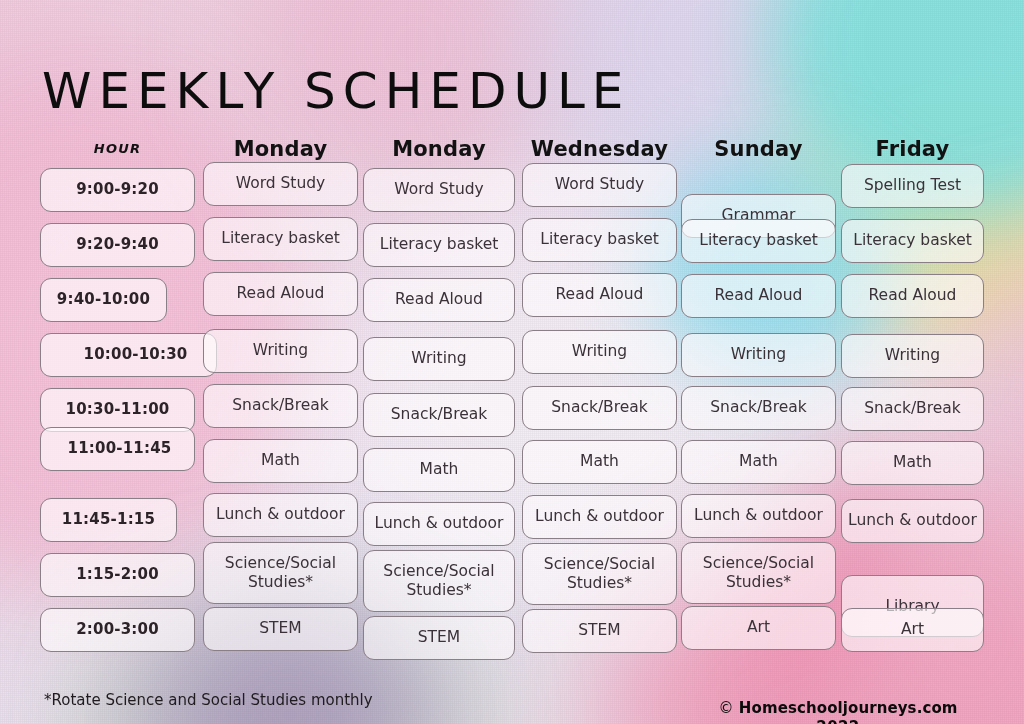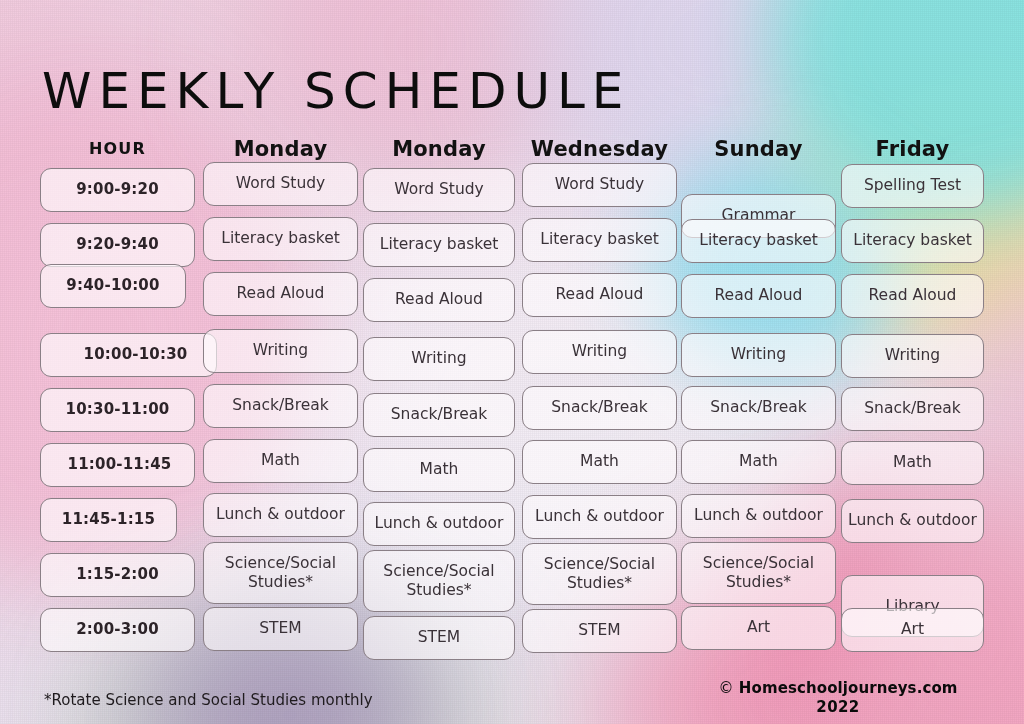--- a/index.html
+++ b/index.html
@@ -53,21 +53,21 @@
     font-family:"DejaVu Sans","Liberation Sans",sans-serif;
   }
 
   .grid{position:absolute;left:40px;top:134px;width:944px;}
 
   .hdr-row{display:flex;height:34px;}
   .hdr{
     text-align:center;font-size:21px;font-weight:700;color:#121212;
     letter-spacing:.2px;line-height:30px;
   }
-  .hdr.hour{font-size:16px;letter-spacing:1.2px;}
+  .hdr.hour{font-size:13px;letter-spacing:1.2px;font-style:italic;}
 
   .rows{position:relative;}
 
   .cell{
     box-sizing:border-box;
     border:1px solid #8a7f86;
     border-radius:11px;
     background:rgba(255,252,254,.62);
     color:#3a3238;
     font-size:15.5px;
@@ -85,21 +85,21 @@
     position:absolute;left:44px;top:691px;
     font-size:15px;color:#1f1b1e;white-space:nowrap;
   }
   .copyright{
     position:absolute;right:36px;top:679px;
     text-align:center;width:300px;
   }
   .copyright .line1{
     font-size:15px;font-weight:700;color:#0b0b0b;
     font-family:"DejaVu Sans","Liberation Sans",sans-serif;
-    letter-spacing:.1px;white-space:nowrap;
+    letter-spacing:.1px;white-space:nowrap;margin-top:20px;
   }
   .copyright .line2{
     font-size:15px;font-weight:700;color:#0b0b0b;margin-top:1px;letter-spacing:.4px;
   }
   .cmark{font-weight:400;}
 </style>
 </head>
 <body>
 
 <div id="page">
@@ -155,39 +155,39 @@
       <div class="cell" style="position: absolute; left: 363px; top: 168px; width: 152px; height: 44px;">Word Study</div>
       <div class="cell" style="position: absolute; left: 522px; top: 163px; width: 155px; height: 44px;">Word Study</div>
       <div class="cell" style="position: absolute; left: 681px; top: 164px; width: 155px; height: 44px; margin-top: 30px;">Grammar</div>
       <div class="cell" style="position: absolute; left: 841px; top: 164px; width: 143px; height: 44px;">Spelling Test</div>
       <div class="cell time" style="position: absolute; left: 40px; top: 223px; width: 155px; height: 44px;">9:20-9:40</div>
       <div class="cell" style="position: absolute; left: 203px; top: 217px; width: 155px; height: 44px;">Literacy basket</div>
       <div class="cell" style="position: absolute; left: 363px; top: 223px; width: 152px; height: 44px;">Literacy basket</div>
       <div class="cell" style="position: absolute; left: 522px; top: 218px; width: 155px; height: 44px;">Literacy basket</div>
       <div class="cell" style="position: absolute; left: 681px; top: 219px; width: 155px; height: 44px;">Literacy basket</div>
       <div class="cell" style="position: absolute; left: 841px; top: 219px; width: 143px; height: 44px;">Literacy basket</div>
-      <div class="cell time" style="position: absolute; left: 40px; top: 264px; width: 146px; height: 44px;">9:40-10:00</div>
+      <div class="cell time" style="position: absolute; left: 40px; top: 278px; width: 127px; height: 44px;">9:40-10:00</div>
       <div class="cell" style="position: absolute; left: 203px; top: 272px; width: 155px; height: 44px;">Read Aloud</div>
       <div class="cell" style="position: absolute; left: 363px; top: 278px; width: 152px; height: 44px;">Read Aloud</div>
       <div class="cell" style="position: absolute; left: 522px; top: 273px; width: 155px; height: 44px;">Read Aloud</div>
       <div class="cell" style="position: absolute; left: 681px; top: 274px; width: 155px; height: 44px;">Read Aloud</div>
       <div class="cell" style="position: absolute; left: 841px; top: 274px; width: 143px; height: 44px;">Read Aloud</div>
       <div class="cell time" style="position: absolute; left: 40px; top: 333px; width: 177px; height: 44px; padding-left: 18px;">10:00-10:30</div>
       <div class="cell" style="position: absolute; left: 203px; top: 329px; width: 155px; height: 44px;">Writing</div>
       <div class="cell" style="position: absolute; left: 363px; top: 337px; width: 152px; height: 44px;">Writing</div>
       <div class="cell" style="position: absolute; left: 522px; top: 330px; width: 155px; height: 44px;">Writing</div>
       <div class="cell" style="position: absolute; left: 681px; top: 333px; width: 155px; height: 44px;">Writing</div>
       <div class="cell" style="position: absolute; left: 841px; top: 334px; width: 143px; height: 44px;">Writing</div>
       <div class="cell time" style="position: absolute; left: 40px; top: 388px; width: 155px; height: 44px; border-radius: 11px;">10:30-11:00</div>
       <div class="cell" style="position: absolute; left: 203px; top: 384px; width: 155px; height: 44px;">Snack/Break</div>
       <div class="cell" style="position: absolute; left: 363px; top: 393px; width: 152px; height: 44px;">Snack/Break</div>
       <div class="cell" style="position: absolute; left: 522px; top: 386px; width: 155px; height: 44px;">Snack/Break</div>
       <div class="cell" style="position: absolute; left: 681px; top: 386px; width: 155px; height: 44px;">Snack/Break</div>
       <div class="cell" style="position: absolute; left: 841px; top: 387px; width: 143px; height: 44px;">Snack/Break</div>
-      <div class="cell time" style="position: absolute; left: 40px; top: 443px; width: 155px; height: 44px; padding-left: 8px;">11:00-11:45</div>
+      <div class="cell time" style="position: absolute; left: 40px; top: 427px; width: 155px; height: 44px; padding-left: 8px;">11:00-11:45</div>
       <div class="cell" style="position: absolute; left: 203px; top: 439px; width: 155px; height: 44px;">Math</div>
       <div class="cell" style="position: absolute; left: 363px; top: 448px; width: 152px; height: 44px;">Math</div>
       <div class="cell" style="position: absolute; left: 522px; top: 440px; width: 155px; height: 44px;">Math</div>
       <div class="cell" style="position: absolute; left: 681px; top: 440px; width: 155px; height: 44px;">Math</div>
       <div class="cell" style="position: absolute; left: 841px; top: 441px; width: 143px; height: 44px;">Math</div>
       <div class="cell time" style="position: absolute; left: 40px; top: 498px; width: 137px; height: 44px;">11:45-1:15</div>
       <div class="cell" style="position: absolute; left: 203px; top: 493px; width: 155px; height: 44px;">Lunch &amp; outdoor</div>
       <div class="cell" style="position: absolute; left: 363px; top: 502px; width: 152px; height: 44px;">Lunch &amp; outdoor</div>
       <div class="cell" style="position: absolute; left: 522px; top: 495px; width: 155px; height: 44px;">Lunch &amp; outdoor</div>
       <div class="cell" style="position: absolute; left: 681px; top: 494px; width: 155px; height: 44px;">Lunch &amp; outdoor</div>

